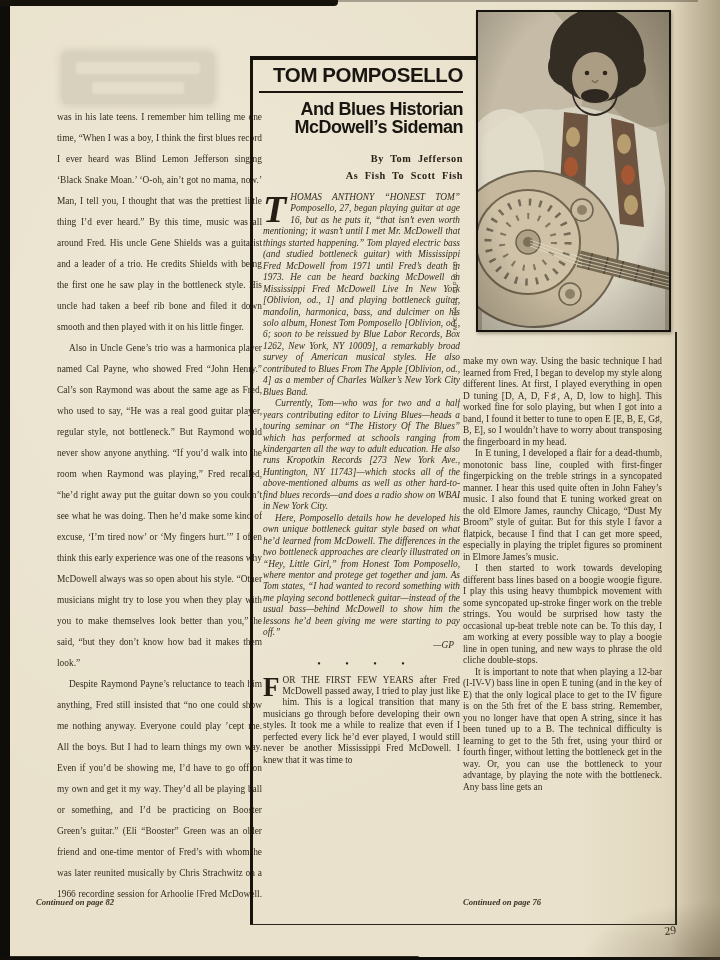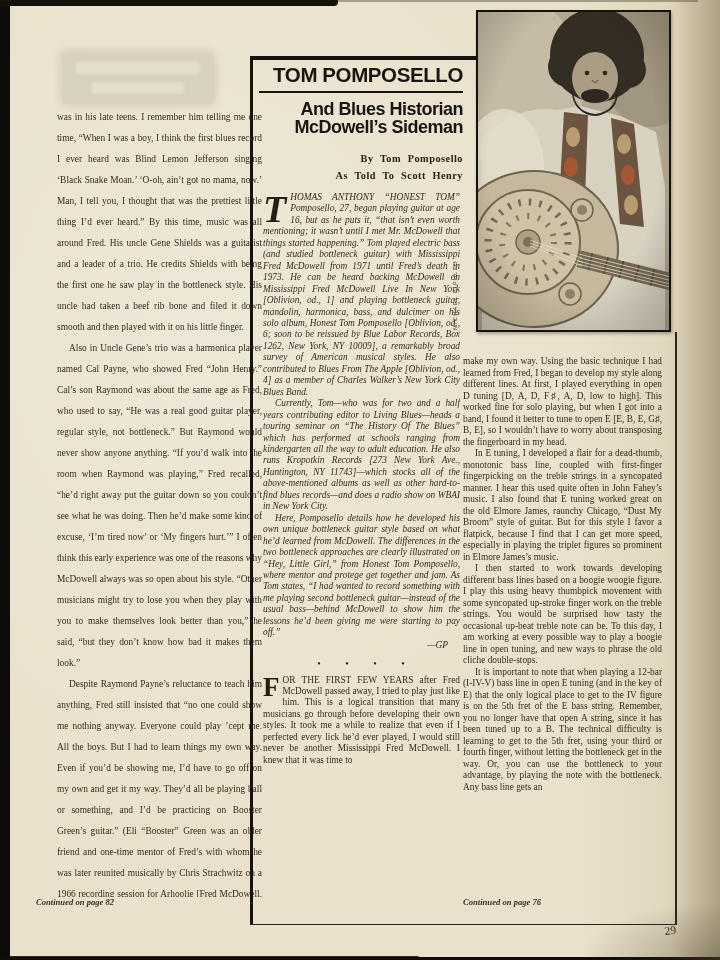--- a/index.html
+++ b/index.html
@@ -40,21 +40,21 @@
   .headline{position:absolute;left:259px;top:63px;width:204px;text-align:right;color:#191510;}
   .hl-title{font-family:"Liberation Sans","DejaVu Sans",sans-serif;font-weight:700;font-size:20.5px;letter-spacing:-0.4px;white-space:nowrap;}
   .hl-rule{height:1.6px;background:#1a150f;margin:4px 0 7px 0;}
   .hl-sub{font-family:"Liberation Sans","DejaVu Sans",sans-serif;font-weight:700;font-size:18px;line-height:18.5px;letter-spacing:-0.5px;white-space:nowrap;}
   .hl-by{margin-top:13px;font-weight:bold;font-size:10.3px;line-height:17px;letter-spacing:.5px;word-spacing:3.5px;color:#2a2218;}
 
   .mid-col{position:absolute;left:263px;top:192px;width:197px;height:716px;font-size:9.35px;line-height:11.45px;}
   .mid-col .intro{font-style:italic;}
   .dropcap{float:left;font-weight:bold;font-size:38px;line-height:29px;padding:3px 4px 0 0;font-style:italic;color:#241e15;}
   .dropcap2{float:left;font-weight:bold;font-size:27px;line-height:21px;padding:2px 3px 0 0;font-style:normal;color:#241e15;}
-  .sig{text-align:right;font-style:italic;font-size:9.4px;margin:1px 12px 0 0;}
+  .sig{text-align:right;font-style:italic;font-size:9.4px;margin:1px 6px 0 0;}
   .bullets{text-align:center;font-size:10px;word-spacing:20px;color:#2c251b;margin:7px 0 5px 0;letter-spacing:1px;}
 
   .right-col{position:absolute;left:463px;top:356px;width:199px;height:552px;font-size:9.35px;line-height:11.5px;}
 
   
   .photo{position:absolute;left:476px;top:10px;width:191px;height:318px;border:2.5px solid #15110c;background:#b3a892;box-shadow:1px 2px 3px rgba(50,40,25,.35);}
   .photo svg{display:block;width:100%;height:100%;}
   .credit{position:absolute;left:452px;top:330px;width:150px;height:10px;transform:rotate(-90deg);transform-origin:0 0;font-family:"Liberation Sans","DejaVu Sans",sans-serif;font-size:5.8px;letter-spacing:1.2px;color:#55493a;text-align:left;}
 
   .pageno{position:absolute;left:636px;top:926px;width:40px;text-align:right;font-size:11.5px;color:#2e2719;transform:rotate(-7deg);}
@@ -85,22 +85,22 @@
   <div class="abar abar-left"></div>
   <div class="abar abar-right"></div>
   <div class="abar abar-bottom"></div>
 
   <div class="headline">
     <div class="hl-title">TOM POMPOSELLO</div>
     <div class="hl-rule"></div>
     <div class="hl-sub">And Blues Historian</div>
     <div class="hl-sub">McDowell’s Sideman</div>
     <div class="hl-by">
-      <div>By Tom Pomposello</div>
-      <div>As Told To Scott Henry</div>
+      <div>By Tom Jefferson</div>
+      <div>As Fish To Scott Fish</div>
     </div>
   </div>
 
   <div class="col mid-col">
     <p class="intro"><span class="dropcap">T</span><span>HOMAS ANTHONY “HONEST TOM” Pomposello, 27, began playing guitar at age 16, but as he puts it, “that isn’t even worth mentioning; it wasn’t until I met Mr. McDowell that things started happening.” Tom played electric bass (and studied bottleneck guitar) with Mississippi Fred McDowell from 1971 until Fred’s death in 1973. He can be heard backing McDowell on Mississippi Fred McDowell Live In New York [Oblivion, od., 1] and playing bottleneck guitar, mandolin, harmonica, bass, and dulcimer on his solo album, Honest Tom Pomposello [Oblivion, od., 6; soon to be reissued by Blue Labor Records, Box 1262, New York, NY 10009], a remarkably broad survey of American musical styles. He also contributed to Blues From The Apple [Oblivion, od., 4] as a member of Charles Walker’s New York City Blues Band.</span></p>
     <p class="intro">Currently, Tom—who was for two and a half years contributing editor to Living Blues—heads a touring seminar on “The History Of The Blues” which has performed at schools ranging from kindergarten all the way to adult education. He also runs Kropotkin Records [273 New York Ave., Huntington, NY 11743]—which stocks all of the above-mentioned albums as well as other hard-to-find blues records—and does a radio show on WBAI in New York City.</p>
     <p class="intro">Here, Pomposello details how he developed his own unique bottleneck guitar style based on what he’d learned from McDowell. The differences in the two bottleneck approaches are clearly illustrated on “Hey, Little Girl,” from Honest Tom Pomposello, where mentor and protege get together and jam. As Tom states, “I had wanted to record something with me playing second bottleneck guitar—instead of the usual bass—behind McDowell to show him the lessons he’d been giving me were starting to pay off.”</p>
     <div class="sig">—GP</div>
     <div class="bullets">• • • •</div>
     <p style="text-indent:0;"><span class="dropcap2">F</span><span>OR THE FIRST FEW YEARS after Fred McDowell passed away, I tried to play just like him. This is a logical transition that many musicians go through before developing their own styles. It took me a while to realize that even if I perfected every lick he’d ever played, I would still never be another Mississippi Fred McDowell. I knew that it was time to</span></p>

